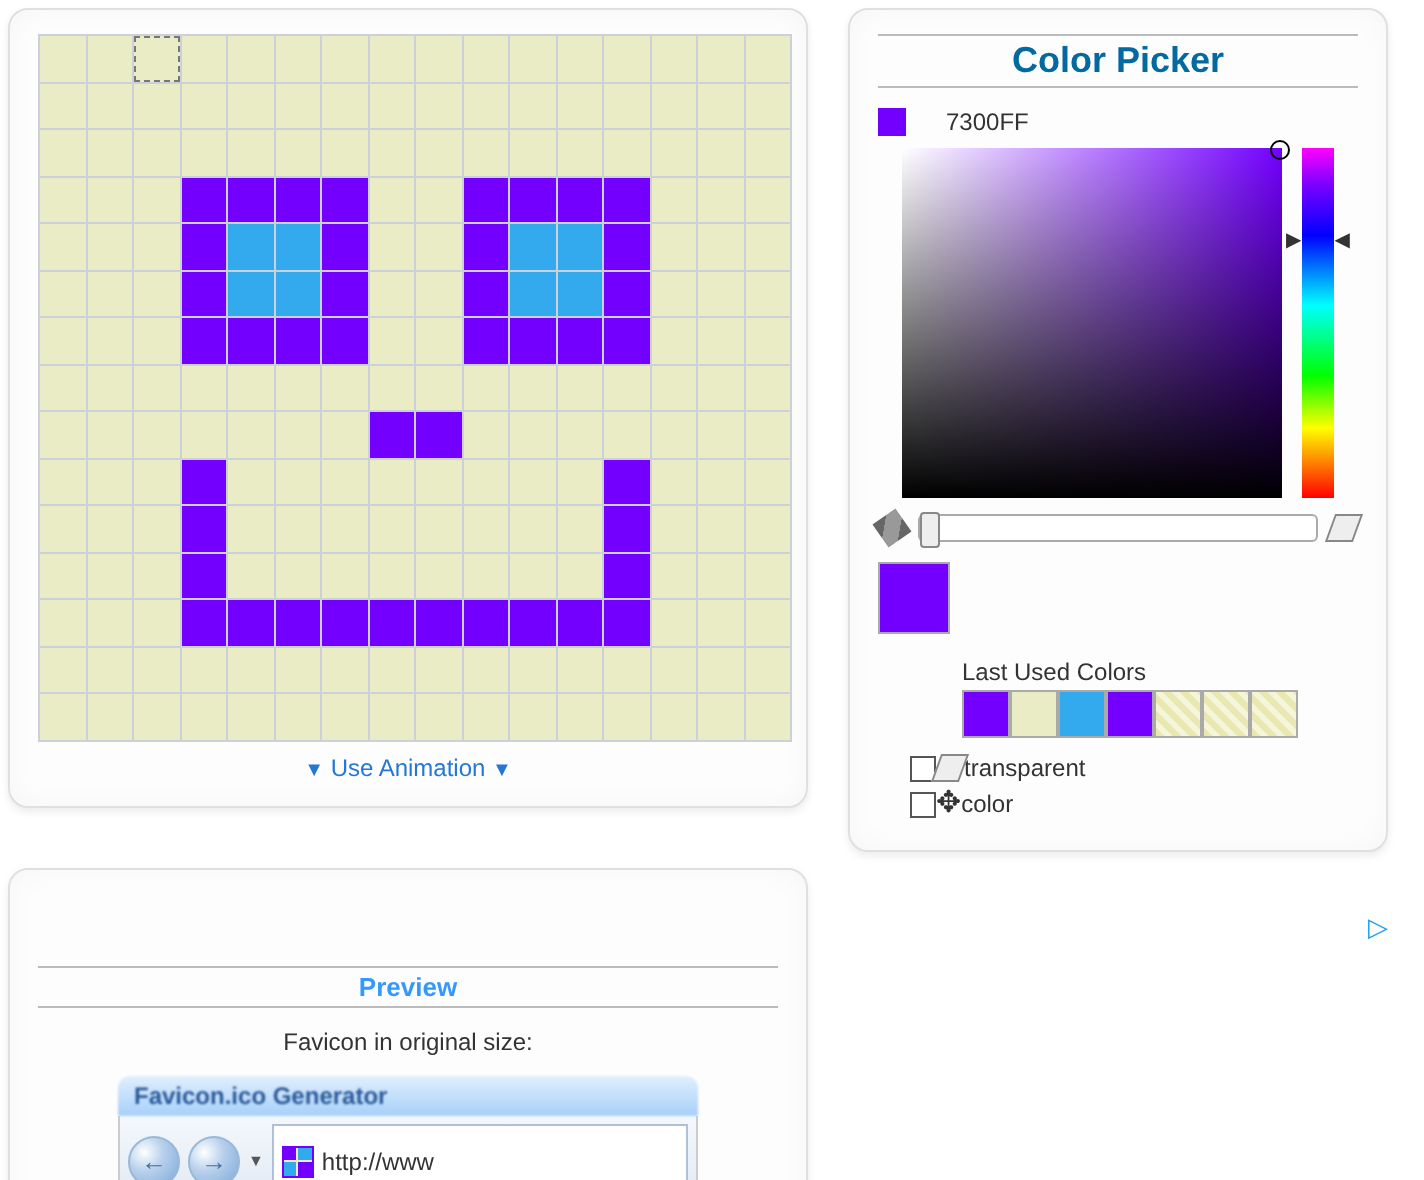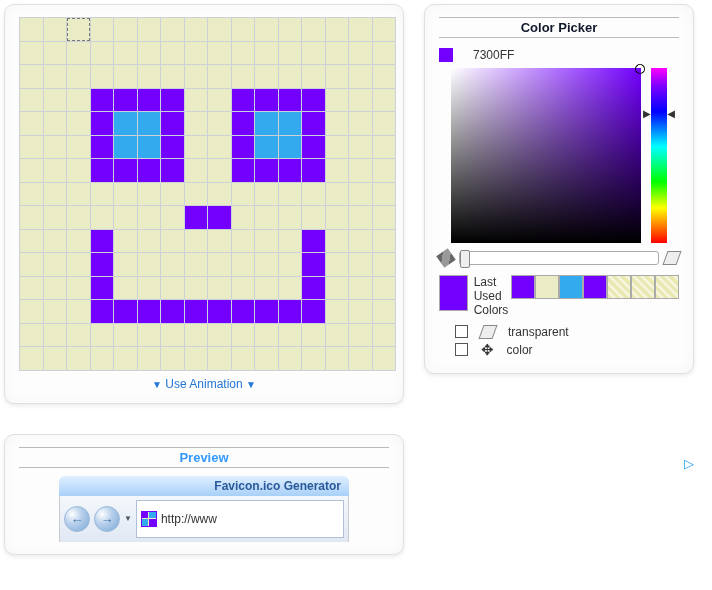--- a/index.html
+++ b/index.html
@@ -1,62 +1,62 @@
 <!DOCTYPE html>
 <html><head>
 <meta charset="utf-8">
 <style>
 * { box-sizing: border-box; margin: 0; padding: 0; }
 body { font-family: Arial, sans-serif; font-size: 12px; background: #fff; padding: 4px; color: #333; }
 .container { display: flex; gap: 20px; align-items: flex-start; }
 .left-col { width: 400px; }
 .right-col { width: 270px; }
 .panel { background: #fdfdfd; border: 1px solid #e0e0e0; border-radius: 10px; padding: 12px 14px; margin-bottom: 30px; box-shadow: 0 2px 4px rgba(0,0,0,0.08), inset 0 0 15px rgba(0,0,0,0.03); }
-.panel-title { color: #3399ff; font-weight: bold; font-size: 13px; text-align: center; border-top: 1px solid #bbb; border-bottom: 1px solid #bbb; padding: 2px 0; margin-bottom: 8px; }
+.panel-title { color: #3399ff; font-weight: bold; font-size: 13px; text-align: center; border-top: 1px solid #bbb; border-bottom: 1px solid #bbb; padding: 2px 0; margin-bottom: 8px; margin-top: 36px; }
 
 .grid { display: grid; grid-template-columns: repeat(16, 22.5px); grid-template-rows: repeat(15, 22.5px); gap: 1px; background: #ccd0d8; border: 1px solid #ccd0d8; margin: 0 auto; width: fit-content; }
 .cell { background: #eaecc6; }
 .cell.purple { background: #7300ff; }
 .cell.cyan { background: #33aaee; }
 .cell.sel { background: #eaecc6; border: 1px dashed #777; }
 
 .anim-link { text-align: center; color: #2477d6; padding-top: 6px; cursor: pointer; }
 .tri { font-size: 10px; }
 
 .color-header { border-top: 1px solid #bbb; border-bottom: 1px solid #bbb; padding: 2px 0; margin-bottom: 10px; }
-.color-header-text { color: #0f172a; font-weight: bold; font-size: 13px; text-align: center; }
+.color-header-text { color: #0369a1; font-weight: bold; font-size: 18px; text-align: center; }
 .swatch-row { display: flex; align-items: center; gap: 20px; margin-bottom: 6px; }
 .swatch { width: 14px; height: 14px; background: #7300ff; }
 
 .picker-area { position: relative; display: flex; gap: 2px; margin-bottom: 8px; margin-left: 12px; }
 .sv-box { width: 190px; height: 175px; background: linear-gradient(to bottom, rgba(0,0,0,0) 0%, #000 100%), linear-gradient(to right, #fff 0%, #7300ff 100%); position: relative; cursor: crosshair; }
 .sv-cursor { position: absolute; top: -4px; right: -4px; width: 10px; height: 10px; border: 1px solid #000; border-radius: 50%; transform: rotate(45deg); background: transparent; }
 .hue-bar { width: 16px; height: 175px; background: linear-gradient(to bottom, #ff00ff 0%, #8000ff 10%, #0000ff 25%, #00ffff 45%, #00ff00 65%, #ffff00 80%, #ff8000 90%, #ff0000 100%); margin-left: 8px; position: relative; cursor: pointer; }
 .hue-ind-left, .hue-ind-right { position: absolute; font-size: 10px; top: 40px; }
 .hue-ind-left { left: -8px; }
 .hue-ind-right { right: -8px; }
 
 .trans-label { margin: 4px 0 4px 0; }
 .trans-row { display: flex; align-items: center; gap: 6px; margin-bottom: 10px; }
 .slider-track { flex: 1; height: 14px; border: 1px solid #aaa; border-radius: 3px; background: #fff; position: relative; cursor: pointer; }
 .slider-thumb { position: absolute; left: 0; top: -2px; width: 10px; height: 18px; background: #eee; border: 1px solid #888; border-radius: 2px; }
 
 .big-swatch { width: 36px; height: 36px; background: #7300ff; border: 1px solid #aaa; }
 .used-row { display: flex; align-items: flex-start; gap: 6px; margin-bottom: 8px; }
-.used-colors-wrapper { display: flex; gap: 2px; }
+.used-colors-wrapper { display: flex; flex-direction: column; gap: 2px; margin-top: 48px; }
 .used-palette { display: flex; gap: 0; }
 .mini-sw { width: 24px; height: 24px; border: 1px solid #aaa; }
 
-.opt-row { display: flex; align-items: flex-start; gap: 13px; margin: 4px 0; padding-left: 16px; }
+.opt-row { display: flex; align-items: center; gap: 0; margin: 4px 0; padding-left: 16px; }
 .chk { width: 13px; height: 13px; border: 1px solid #555; background: #fff; cursor: pointer; }
 
 .preview-panel { margin-top: 10px; }
 .prev-text { text-align: center; margin: 10px 0; }
 .browser-mock { width: 290px; margin: 0 auto; position: relative; }
-.browser-title { background: linear-gradient(to bottom, #e0efff, #a8d0f8); color: #2a5a9a; font-weight: bold; font-size: 12px; padding: 3px 8px; border-radius: 6px 6px 0 0; text-align: right; filter: blur(0.5px); }
+.browser-title { background: linear-gradient(to bottom, #e0efff, #a8d0f8); color: #2a5a9a; font-weight: bold; font-size: 12px; padding: 3px 8px; border-radius: 6px 6px 0 0; text-align: left; filter: blur(0.5px); }
 .browser-bar { display: flex; align-items: center; background: linear-gradient(to bottom, #f4f8fc, #e0e8f4); padding: 4px; gap: 4px; border-left: 1px solid #ccc; border-right: 1px solid #ccc; }
 .nav-btn { width: 26px; height: 26px; border-radius: 50%; background: radial-gradient(circle at 30% 30%, #fff, #b8d0ec 40%, #7aa8d8); border: 1px solid #9ab8d8; display: flex; align-items: center; justify-content: center; color: #4070a0; font-size: 13px; cursor: pointer; }
 .dropdown-arrow { font-size: 8px; color: #555; }
 .addr-box { flex: 1; background: #fff; border: 1px solid #b0c0d8; display: flex; align-items: center; padding: 18px 4px; gap: 4px; height: 22px; }
 .favi { width: 16px; height: 16px; display: grid; grid-template-columns: 1fr 1fr; grid-template-rows: 1fr 1fr; gap: 1px; border: 1px solid #7300ff; background: #eaecc6; }
 .favi div { background: #33aaee; }
 .favi .p { background: #7300ff; }
 .addr-text { font-size: 12px; white-space: nowrap; overflow: hidden; }
 
 .ad-tri { position: absolute; right: 0; top: 452px; color: #1da0f2; font-size: 13px; }
@@ -317,20 +317,21 @@
         </div>
       <div class="anim-link">
         <span class="tri">▼</span>
         <span>Use Animation</span>
         <span class="tri">▼</span>
       </div>
     </div>
 
     <div class="panel preview-panel">
       <div class="panel-title">Preview</div>
+      <div class="prev-text">Favicon in original size:</div>
       <div class="browser-mock">
         <div class="browser-title">Favicon.ico Generator</div>
         <div class="browser-bar">
           <div class="nav-btn">←</div>
           <div class="nav-btn">→</div>
           <span class="dropdown-arrow">▼</span>
           <div class="addr-box">
             <div class="favi">
                 <div class="p"></div>
                 <div></div>

